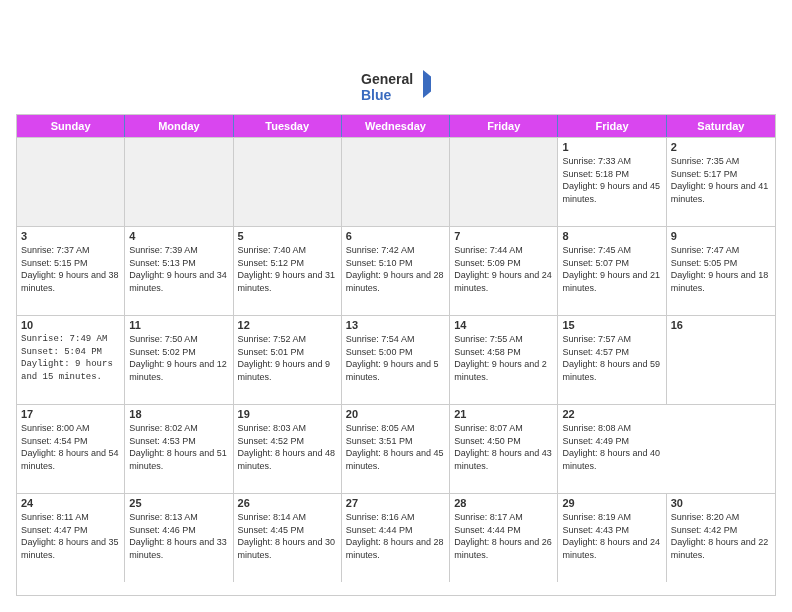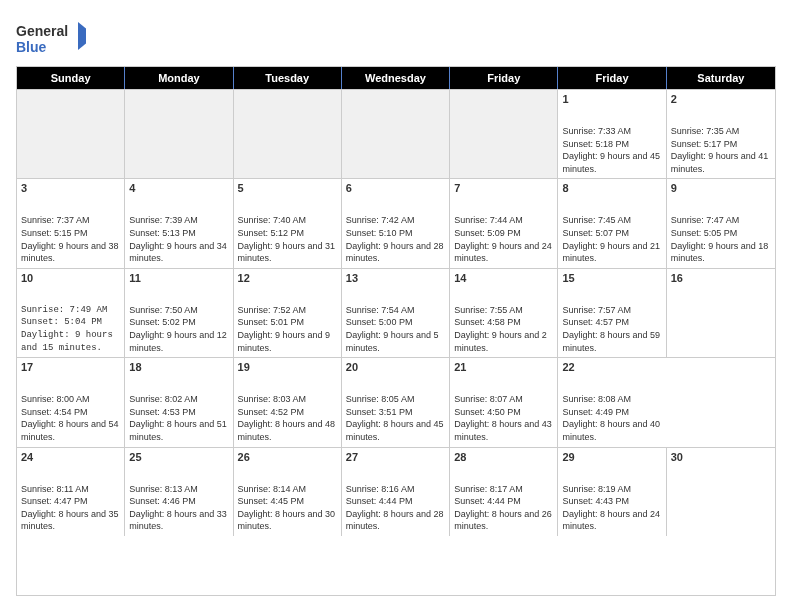--- a/index.html
+++ b/index.html
@@ -12,23 +12,24 @@
     }
     .page {
       width: 792px;
       height: 612px;
       padding: 16px;
       display: flex;
       flex-direction: column;
     }
     .header {
       display: flex;
-      justify-content: flex-start;
+      justify-content: center;
       align-items: flex-start;
       margin-bottom: 10px;
+      margin-top: 48px;
     }
     .logo {
       display: flex;
       align-items: center;
       margin-top: 4px;
     }
     .title-block {
       text-align: right;
     }
     .month-title {
@@ -40,21 +41,21 @@
       font-size: 14px;
       color: #444;
     }
     .calendar {
       flex: 1;
       border: 1px solid #ccc;
     }
     .cal-header {
       display: grid;
       grid-template-columns: repeat(7, 1fr);
-      background: #000000;
+      background: #d946ef;
     }
     .cal-header-cell {
       color: #fff;
       font-size: 11px;
       font-weight: bold;
       padding: 5px 4px;
       text-align: center;
       border-right: 1px solid #5580cc;
     }
     .cal-header-cell:last-child { border-right: none; }
@@ -82,21 +83,20 @@
     .day-num {
       font-size: 11px;
       font-weight: bold;
       margin-bottom: 2px;
       display: block;
     }
     .cell-info {
       font-size: 9px;
       line-height: 1.4;
       color: #333;
-      margin-top: 20px;
     }
   </style>
 </head>
 <body>
 
 <div class="page">
   <div class="header">
     <div class="logo">
   <svg width="70" height="36" viewBox="0 0 70 36">
     <text x="0" y="16" font-family="Arial" font-size="14" font-weight="bold" fill="#333">General</text>
@@ -295,17 +295,20 @@
 Daylight: 8 hours and 26 minutes.</div>
           </div>
           <div class="cal-cell">
             <span class="day-num">29</span>
             <div class="cell-info" style="white-space: pre-line;">Sunrise: 8:19 AM
 Sunset: 4:43 PM
 Daylight: 8 hours and 24 minutes.</div>
           </div>
           <div class="cal-cell">
             <span class="day-num">30</span>
+            <div class="cell-info" style="white-space: pre-line;">Sunrise: 8:20 AM
+Sunset: 4:42 PM
+Daylight: 8 hours and 22 minutes.</div>
           </div>
         </div>
       </div>
   </div>
 </div>
 
 </body></html>

